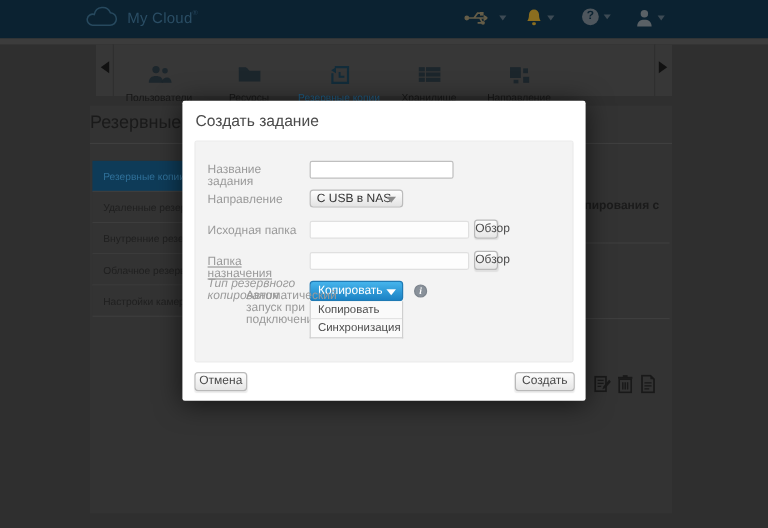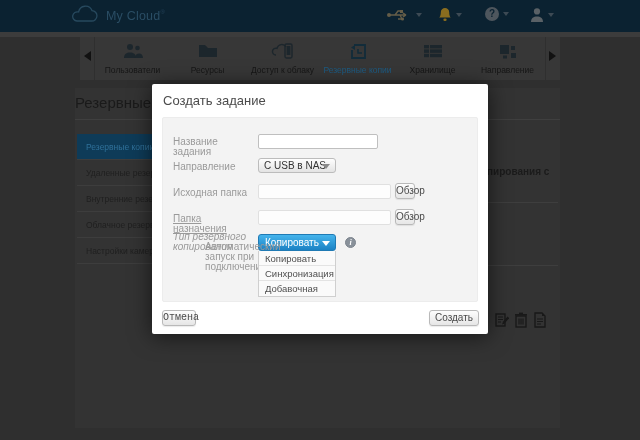--- a/index.html
+++ b/index.html
@@ -12,21 +12,21 @@
   .logo-text{color:#2a4d64;font-size:12.5px;letter-spacing:.2px;}
   .logo-sup{color:#24435a;font-size:6px;vertical-align:super;}
   .tb-ic{position:absolute;top:7px;display:flex;align-items:center;gap:4px;}
   .caret{width:0;height:0;border-left:3px solid transparent;border-right:3px solid transparent;border-top:4px solid #3d4a54;}
   .understrip{position:absolute;left:0;top:32px;width:640px;height:5px;background:#3c3c3c;}
 
   .navbar{position:absolute;left:80px;top:37px;width:480px;height:43px;background:#373737;}
   .nav-arrow{position:absolute;top:14px;width:0;height:0;cursor:pointer;}
   .nav-arrow.left{left:4px;border-top:5px solid transparent;border-bottom:5px solid transparent;border-right:7px solid #111;}
   .nav-arrow.right{right:4px;border-top:5px solid transparent;border-bottom:5px solid transparent;border-left:7px solid #111;}
-  .tabs{position:absolute;left:15px;top:0;width:450px;height:43px;display:flex;}
+  .tabs{position:absolute;left:15px;top:11px;width:450px;height:43px;display:flex;}
   .tab{width:75px;height:43px;position:relative;text-align:center;}
   .tab .ticon{position:absolute;left:0;right:0;top:5px;height:20px;display:flex;justify-content:center;}
   .tab .tlabel{position:absolute;left:0;right:0;top:28px;font-size:8.5px;color:#161616;white-space:nowrap;}
   .tab.sel .tlabel{color:#1d5c84;}
   .navbar .vline{position:absolute;top:0;width:1px;height:43px;background:#2f2f2f;}
 
   .content{position:absolute;left:75px;top:88px;width:485px;height:340px;background:#333;}
   .page-title{position:absolute;left:0;top:6px;font-size:15px;color:#1a1a1a;white-space:nowrap;}
   .hr1{position:absolute;left:0;top:31px;width:485px;border-top:1px solid #3f3f3f;}
   .hr2{position:absolute;left:372px;top:114px;width:111px;border-top:1px solid #3e3e3e;}
@@ -50,21 +50,21 @@
   .selbox{position:absolute;left:95px;width:78px;height:15px;border:1px solid #bcbcbc;border-radius:3px;background:linear-gradient(#fefefe,#e3e3e3);font-size:10px;color:#333;line-height:13px;padding-left:5px;cursor:pointer;}
   .selbox .tri{position:absolute;right:5px;top:5px;width:0;height:0;border-left:4px solid transparent;border-right:4px solid transparent;border-top:5px solid #8a8a8a;}
   .btn{border:1px solid #b9b9b9;border-radius:3px;background:linear-gradient(#fdfdfd,#e6e6e6);font-size:10px;color:#4a4a4a;text-align:center;cursor:pointer;box-shadow:0 1px 1px rgba(0,0,0,.08);}
   .browse{position:absolute;left:232px;width:20px;height:16px;line-height:14px;}
   .bluedd{position:absolute;left:95px;top:116px;width:78px;height:17px;border:1px solid #1f7ab4;border-radius:3px;background:linear-gradient(#45b4ec,#1b82c4);color:#fff;font-size:10px;line-height:15px;padding-left:6px;cursor:pointer;}
   .bluedd .tri{position:absolute;right:5px;top:6px;width:0;height:0;border-left:4px solid transparent;border-right:4px solid transparent;border-top:5px solid #fff;}
   .info{position:absolute;left:182px;top:119px;width:11px;height:11px;border-radius:50%;background:#89919a;border:1px solid #7c848d;color:#fff;font-size:8px;font-style:italic;font-weight:bold;text-align:center;line-height:10px;font-family:"Liberation Serif",serif;cursor:pointer;}
   .ddlist{position:absolute;left:95px;top:133px;width:78px;background:#fafafa;border:1px solid #cfcfcf;border-top:none;}
   .dditem{height:15px;line-height:15px;padding-left:6px;font-size:9.5px;color:#4f4f4f;border-bottom:1px solid #e3e3e3;cursor:pointer;white-space:nowrap;overflow:hidden;}
   .dditem:last-child{border-bottom:none;}
-  .m-cancel{position:absolute;left:10px;top:226px;width:34px;height:16px;line-height:14px;font-family:Liberation Mono, monospace;}
+  .m-cancel{position:absolute;left:10px;top:226px;width:44px;height:16px;line-height:14px;}
   .m-create{position:absolute;right:9px;top:226px;width:50px;height:16px;line-height:14px;}
 </style>
 </head>
 <body>
 
 <div id="stage">
 
   <div class="topbar">
     <div class="logo">
       <svg width="30" height="20" viewBox="0 0 30 20">
@@ -120,30 +120,20 @@
         <span class="tlabel">Пользователи</span>
       </div>
       <div class="tab">
         <span class="ticon">
           <svg width="22" height="18" viewBox="0 0 22 18">
               <path d="M2 4 h7 l2 2 h9 v9 H2 Z" fill="#1c262c"></path>
               <path d="M2 3 h6 l1.4 1.5 H2 Z" fill="#1c262c"></path>
             </svg>
         </span>
         <span class="tlabel">Ресурсы</span>
-      </div>
-      <div class="tab">
-        <span class="ticon">
-          <svg width="26" height="18" viewBox="0 0 26 18">
-              <path d="M6 13 a3.4 3.4 0 1 1 1-6.6 A5 5 0 0 1 16 4.8" fill="none" stroke="#1c262c" stroke-width="1.4"></path>
-              <rect x="15" y="2" width="7" height="14" rx="1.4" fill="none" stroke="#1c262c" stroke-width="1.4"></rect>
-              <rect x="16.6" y="4" width="3.8" height="9" fill="#1c262c"></rect>
-            </svg>
-        </span>
-        <span class="tlabel">Доступ к облаку</span>
       </div>
       <div class="tab sel">
         <span class="ticon">
           <svg width="22" height="18" viewBox="0 0 22 18">
               <path d="M7 3 H18 V16 H5 V8" fill="none" stroke="#122c3a" stroke-width="1.8"></path>
               <path d="M8 3 L4 5.5 8 8 Z" fill="#122c3a"></path>
               <path d="M11 7 v4 h4" fill="none" stroke="#122c3a" stroke-width="1.6"></path>
             </svg>
         </span>
         <span class="tlabel">Резервные копии</span>
@@ -236,21 +226,20 @@
         <span>Копировать</span>
         <span class="tri"></span>
       </div>
       <div class="info">i</div>
 
       <div class="flabel" style="top:124px;margin-left:32px;">Автоматический запуск при подключении</div>
 
       <div class="ddlist">
         <div class="dditem">Копировать</div>
         <div class="dditem">Синхронизация</div>
-        <div class="dditem">Добавочная</div>
       </div>
     </div>
 
     <div class="btn m-cancel">Отмена</div>
     <div class="btn m-create">Создать</div>
   </div>
 
 </div>
 
 </body></html>

